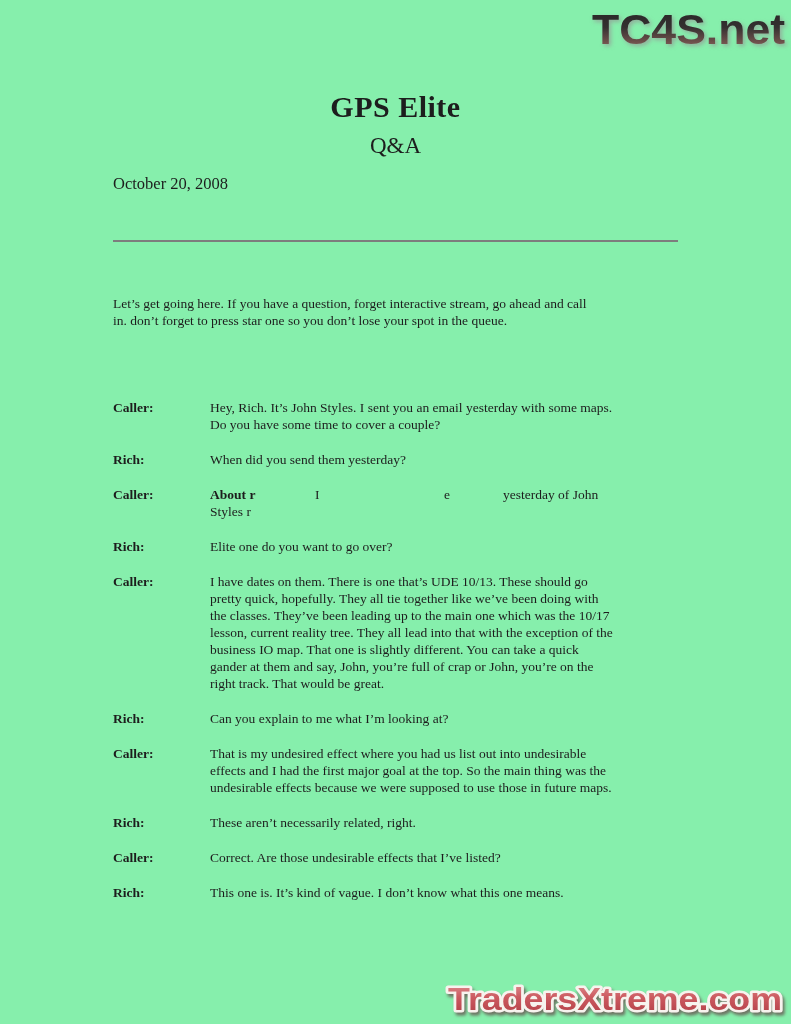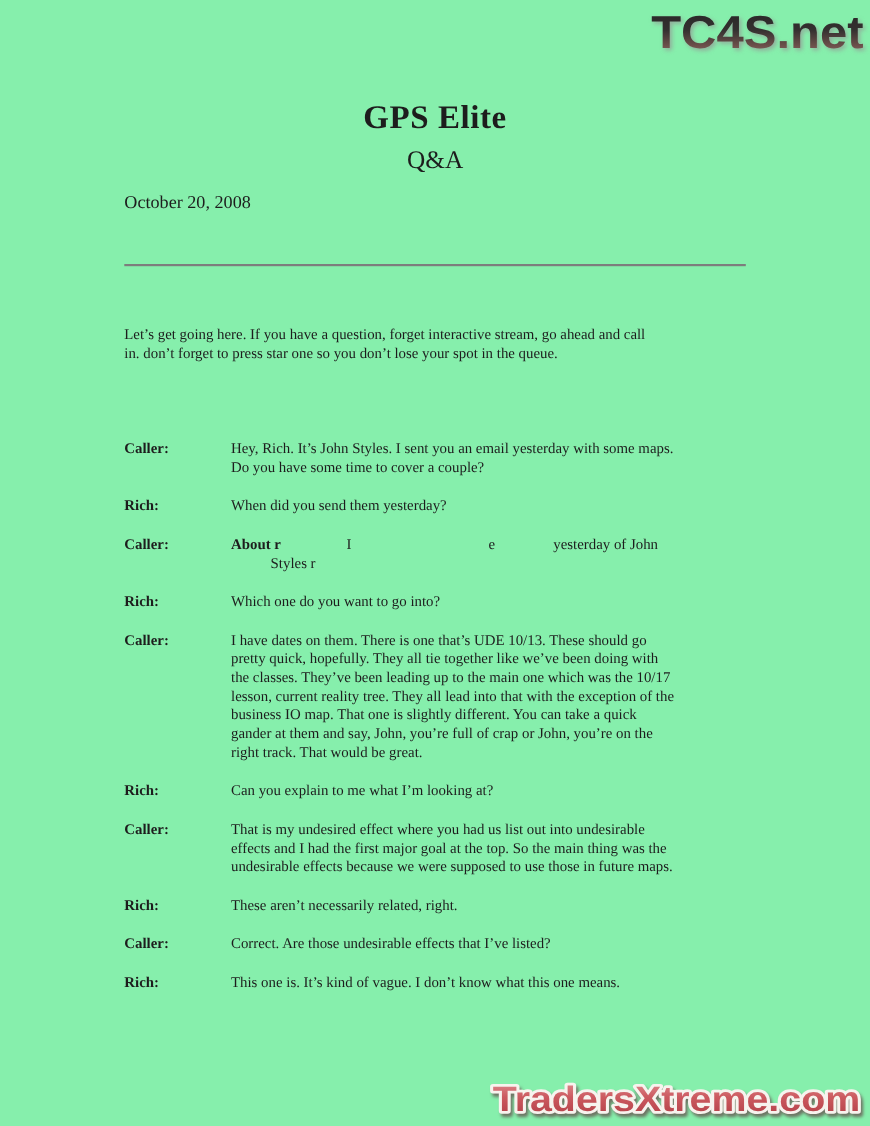--- a/index.html
+++ b/index.html
@@ -66,21 +66,21 @@
   .text { white-space: pre; }
 
   
   .obscured { white-space: normal; }
   .obs-line1 { position: relative; height: 17px; }
   .frag { position: absolute; top: 0; z-index: 10; white-space: pre; }
   .frag-start { left: 0; font-weight: bold; }
   .frag-mid1  { left: 105px; }
   .frag-mid2  { left: 234px; }
   .frag-end   { left: 293px; }
-  .obs-line2 { height: 17px; margin-left: 36px; }
+  .obs-line2 { height: 17px; }
 
   
   .watermark { position: absolute; left: 248px; top: 484px; z-index: 5; }
   .watermark svg { filter: drop-shadow(3px 3px 2px rgba(110,110,110,0.65)); }
 
   
   .footerlogo { position: absolute; left: 443px; top: 976px; }
   .footerlogo svg { filter: drop-shadow(2px 3px 1.5px rgba(104,86,82,0.8)); }
 </style>
 </head>
@@ -131,21 +131,21 @@
             <span class="frag frag-mid1">I</span>
             <span class="frag frag-mid2">e</span>
             <span class="frag frag-end">yesterday of John</span>
           </div>
           <div class="obs-line2">Styles r</div>
         </div>
       </div>
 
       <div class="entry">
         <span class="speaker">Rich:</span>
-        <div class="text">Which one do you want to go into?</div>
+        <div class="text">Elite one do you want to go over?</div>
       </div>
 
       <div class="entry">
         <span class="speaker">Caller:</span>
         <div class="text">I have dates on them. There is one that’s UDE 10/13. These should go
 pretty quick, hopefully. They all tie together like we’ve been doing with
 the classes. They’ve been leading up to the main one which was the 10/17
 lesson, current reality tree. They all lead into that with the exception of the
 business IO map. That one is slightly different. You can take a quick
 gander at them and say, John, you’re full of crap or John, you’re on the

